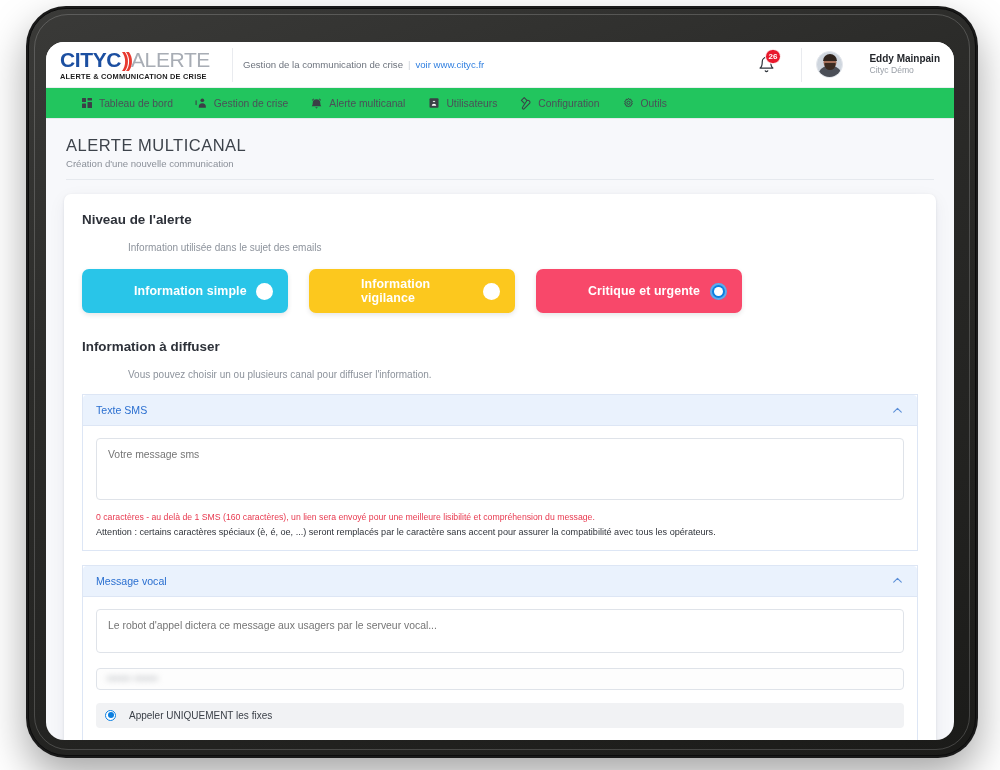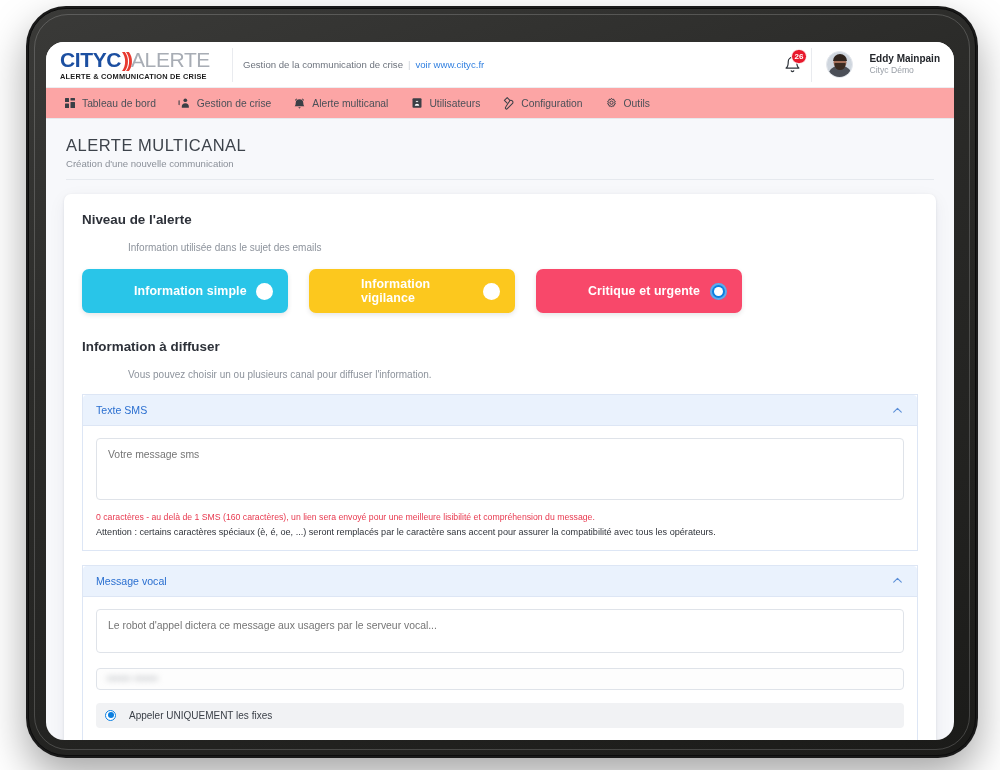--- a/index.html
+++ b/index.html
@@ -62,40 +62,40 @@
   .topbar-spacer { flex: 1 1 auto; }
   .bell-wrap { position: relative; width: 34px; height: 34px; display: flex; align-items: center; justify-content: center; }
   .bell-icon svg { display: block; }
   .bell-badge {
     position: absolute; top: 1px; right: 2px; min-width: 15px; height: 15px;
     border-radius: 8px; background: #e8192c; color: #fff;
     font-size: 8px; font-weight: 700; display: flex; align-items: center; justify-content: center;
     padding: 0 3px; border: 1.5px solid #fff;
   }
   .user-box {
-    display: flex; align-items: center; gap: 16px; padding: 0 14px 0 14px;
-    border-left: 1px solid #e9ebef; height: 34px; margin-left: 2px;
+    display: flex; align-items: center; gap: 26px; padding: 0 14px 0 14px;
+    border-left: 1px solid #e9ebef; height: 34px; margin-left: 18px;
   }
   .avatar {
     width: 27px; height: 27px; border-radius: 50%; overflow: hidden;
     background: #cfd6de; position: relative; flex: 0 0 auto;
     border: 1px solid #e4e7ec;
   }
   .avatar .face { position: absolute; left: 50%; top: 4px; transform: translateX(-50%); width: 13px; height: 13px; border-radius: 50%; background: #a5705a; }
   .avatar .hair { position: absolute; left: 50%; top: 2px; transform: translateX(-50%); width: 14px; height: 7px; border-radius: 7px 7px 0 0; background: #30241d; }
   .avatar .beard { position: absolute; left: 50%; top: 11px; transform: translateX(-50%); width: 11px; height: 7px; border-radius: 0 0 6px 6px; background: #3a2a20; }
   .avatar .body { position: absolute; left: 50%; bottom: 0; transform: translateX(-50%); width: 24px; height: 11px; border-radius: 10px 10px 0 0; background: #4b4f57; }
   .user-names { line-height: 1.25; }
   .user-name { font-size: 10px; font-weight: 700; color: #23262b; white-space: nowrap; }
   .user-org { font-size: 8.6px; color: #9aa0a8; white-space: nowrap; }
 
   
   .navbar {
-    height: 31px; background: #fca5a5; border-bottom: 1px solid #e6e9ee;
-    display: flex; align-items: center; padding-left: 17px; gap: 22px;
+    height: 31px; background: #22c55e; border-bottom: 1px solid #e6e9ee;
+    display: flex; align-items: center; padding-left: 34px; gap: 22px;
   }
   .nav-item { display: flex; align-items: center; gap: 6px; cursor: pointer; }
   .nav-item .nav-label { font-size: 10.3px; color: #4b5058; white-space: nowrap; }
   .nav-ico { width: 13px; height: 13px; display: flex; align-items: center; justify-content: center; color: #3b3f46; }
 
   
   .page-head { padding: 17px 0 10px 20px; }
   .page-title { font-size: 16.5px; color: #3d434b; letter-spacing: 0.5px; font-weight: 400; }
   .page-sub { font-size: 9.6px; color: #8b9099; margin-top: 3px; }
   .head-rule { height: 1px; background: #e6e9ee; margin: 0 20px; }

